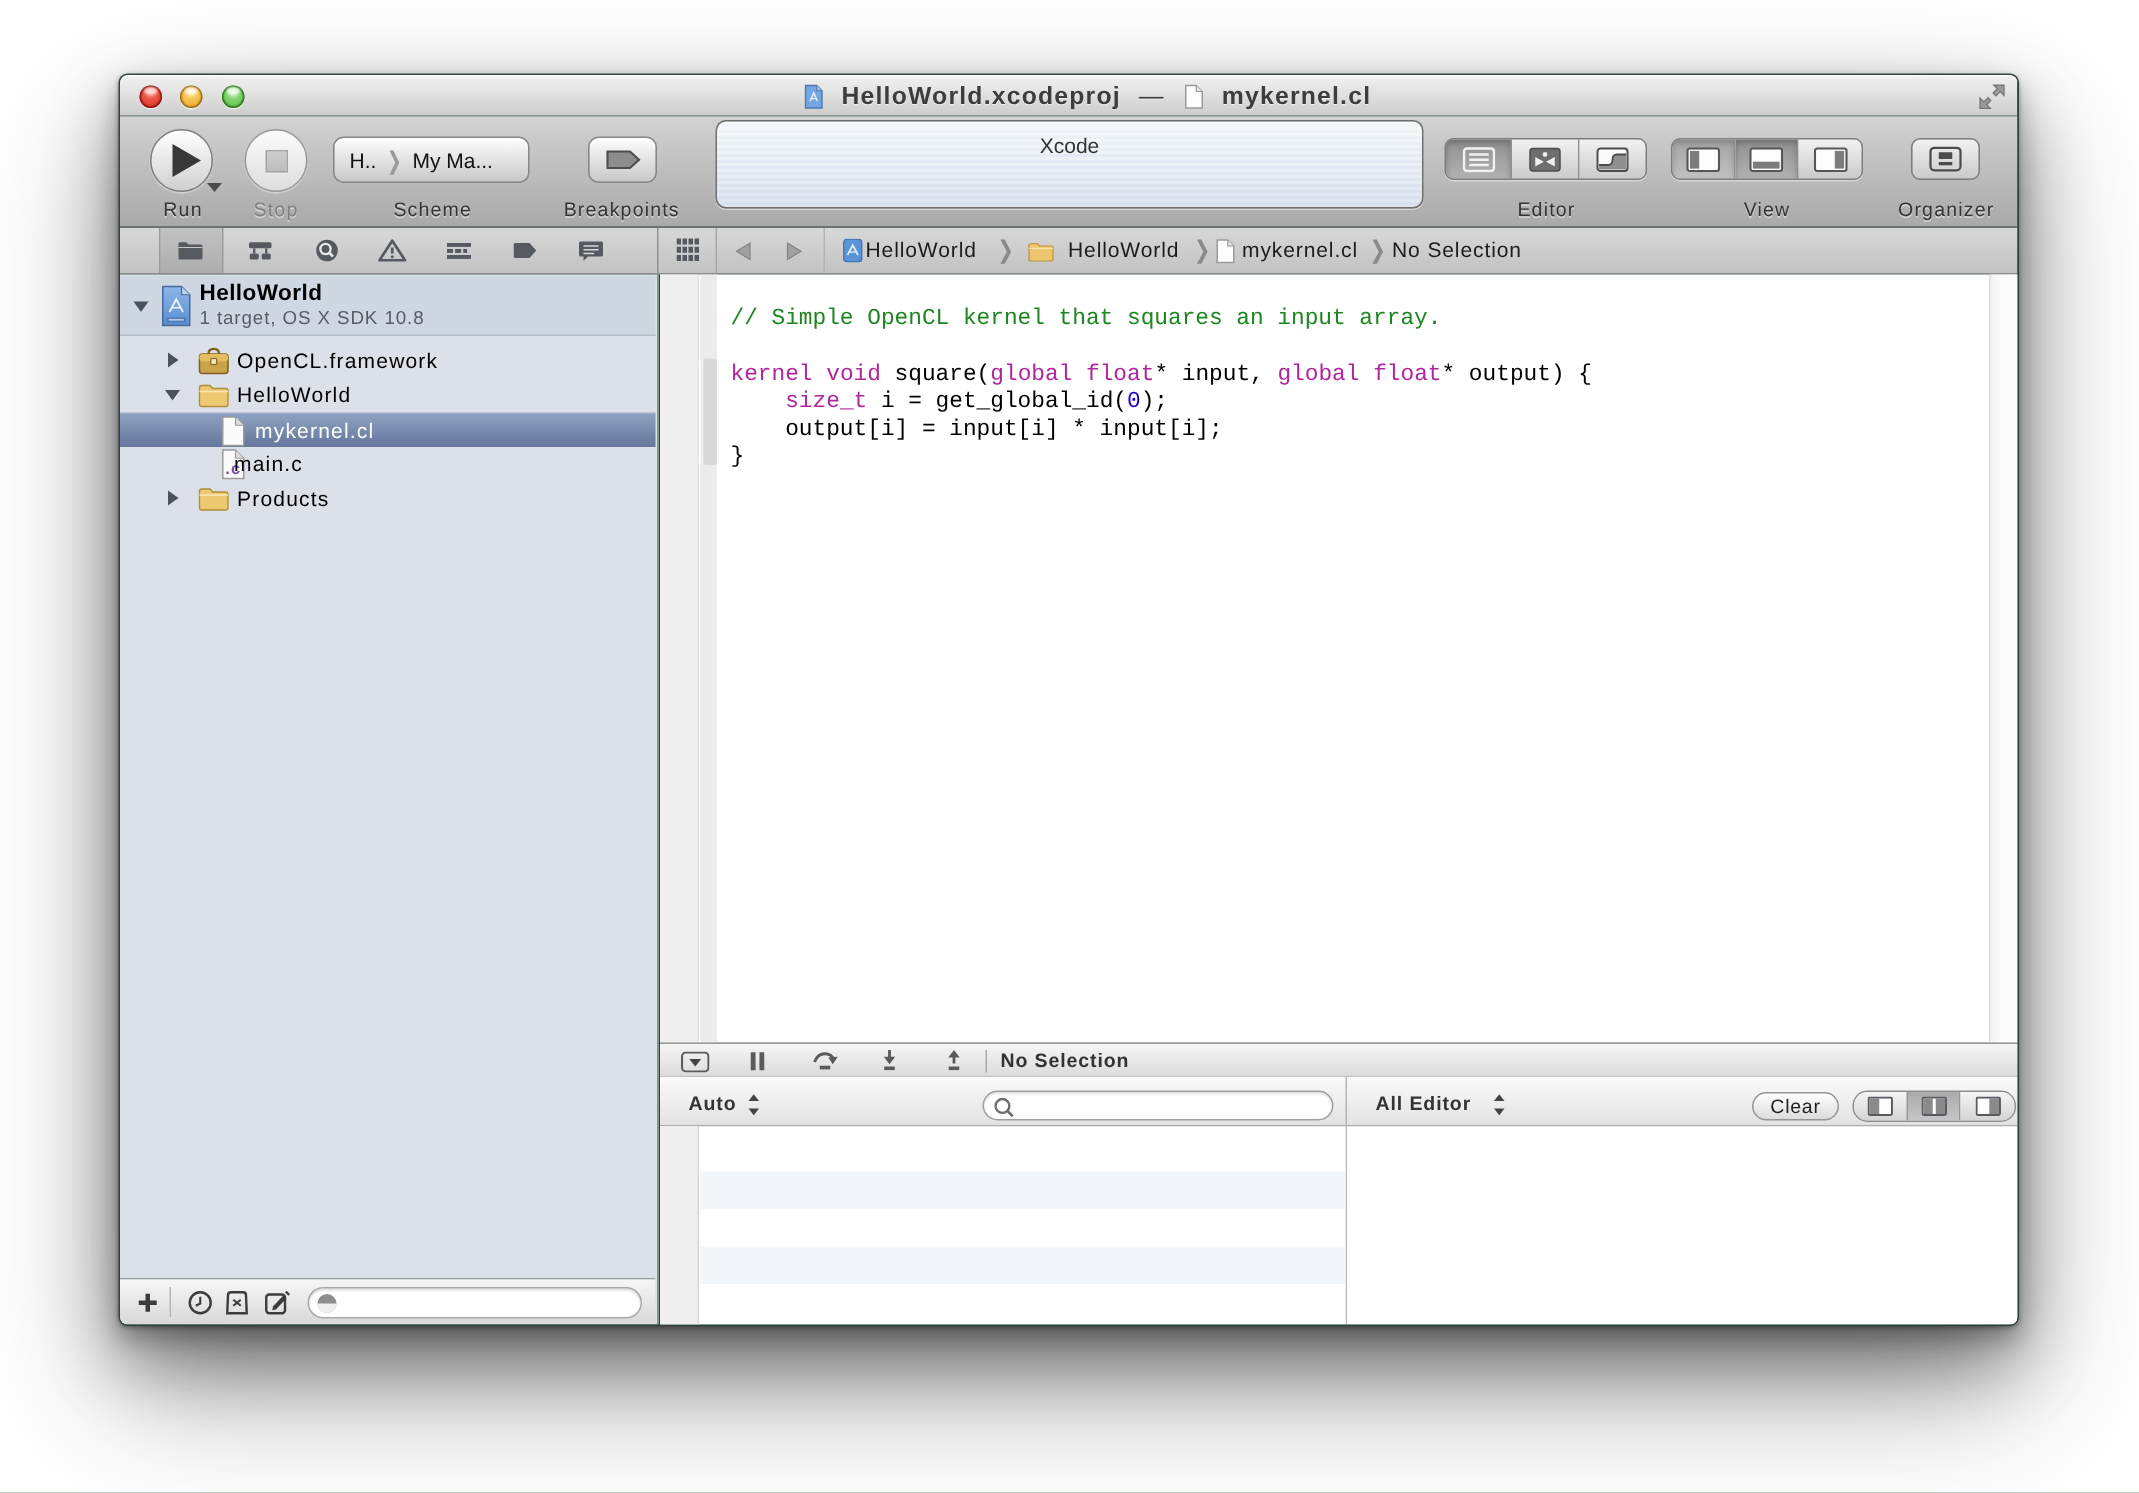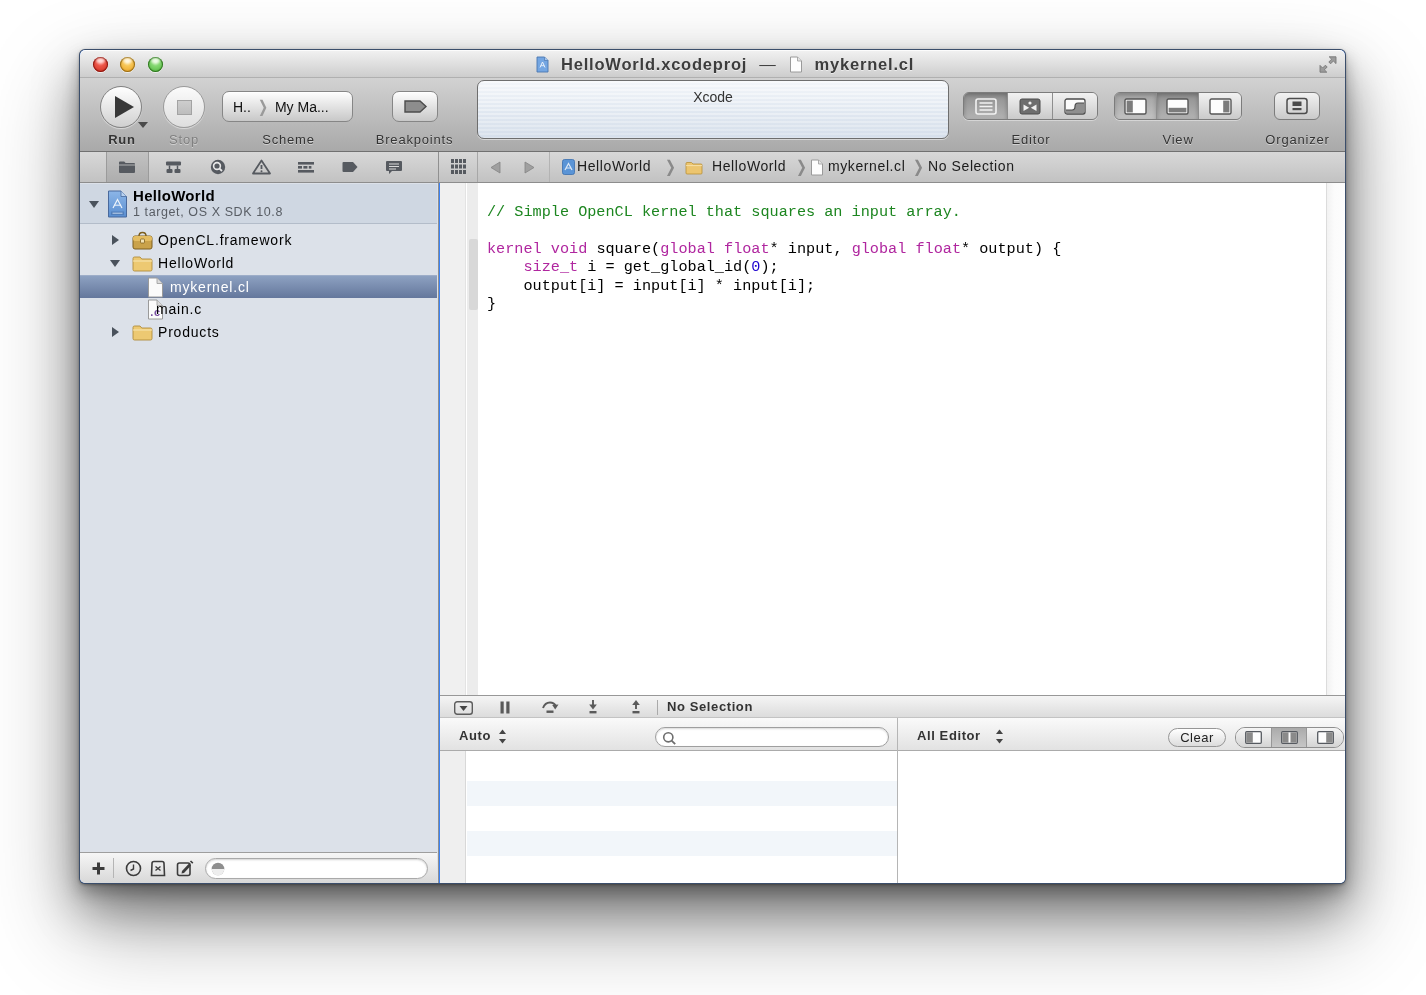--- a/index.html
+++ b/index.html
@@ -1,21 +1,21 @@
 <!DOCTYPE html>
 <html><head>
 <meta charset="utf-8">
 <style>
 * { margin:0; padding:0; box-sizing:border-box; }
 html,body { width:1426px; height:995px; background:#ffffff; overflow:hidden;
   font-family:"Liberation Sans", sans-serif; }
 #win { position:absolute; left:79px; top:49px; width:1267px; height:835px;
   border-radius:6px; border:1px solid rgba(60,60,60,0.75);
   box-shadow: 0 24px 46px rgba(0,0,0,0.34), 0 40px 90px rgba(0,0,0,0.38), 0 8px 16px rgba(0,0,0,0.26), 0 1px 3px rgba(0,0,0,0.33);
-  background:#3b82f6; overflow:hidden; }
+  background:#14532d; overflow:hidden; }
 
 #titlebar { position:absolute; left:0; top:0; right:0; height:28px;
   background:linear-gradient(#f2f2f2, #cdcdcd);
   border-bottom:1px solid #b0b0b0; border-radius:5px 5px 0 0;
   box-shadow: inset 0 1px 0 rgba(255,255,255,0.75); }
 .tl { position:absolute; top:7px; width:15px; height:15px; border-radius:50%; }
 .tl::after { content:''; position:absolute; left:3px; top:1px; width:9px; height:5px;
   border-radius:50%; background:rgba(255,255,255,0.65); filter:blur(0.8px); }
 #tl-r { left:13px;  background:radial-gradient(circle at 50% 30%, #ff9d96 8%, #ec5648 35%, #d93b2d 75%, #b0271c 100%); box-shadow:inset 0 0 1px 1px rgba(120,10,5,0.85), 0 1px 0 rgba(255,255,255,0.6); }
 #tl-y { left:40px;  background:radial-gradient(circle at 50% 30%, #ffe9b0 8%, #f7c656 35%, #efaf34 75%, #c2852a 100%); box-shadow:inset 0 0 1px 1px rgba(130,90,10,0.85), 0 1px 0 rgba(255,255,255,0.6); }
@@ -236,21 +236,21 @@
           </svg>
         </div>
     </div>
     <div id="orgbtn">
         <svg width="22" height="18" viewBox="0 0 22 18">
           <rect x="1" y="1.5" width="20" height="15" rx="2.5" fill="none" stroke="#4c4c4c" stroke-width="1.5"></rect>
           <rect x="6.5" y="4.5" width="9" height="4.5" fill="#4c4c4c"></rect>
           <rect x="6.5" y="11" width="9" height="2.2" fill="#4c4c4c"></rect>
         </svg>
       </div>
-    <div class="tool-label" style="left:0; width:84px;font-weight:bold;">Run</div>
+    <div class="tool-label" style="left:0; width:84px;">Run</div>
     <div class="tool-label" style="left:62px; width:84px; color:#808080;">Stop</div>
     <div class="tool-label" style="left:146px; width:125px;">Scheme</div>
     <div class="tool-label" style="left:272px; width:125px;">Breakpoints</div>
     <div class="tool-label" style="left:909px; width:84px;">Editor</div>
     <div class="tool-label" style="left:1056px; width:84px;">View</div>
     <div class="tool-label" style="left:1155px; width:125px;">Organizer</div>
   </div>
   <div id="navbar">
     <div id="navsel"></div>
     <div id="nav-div"></div>

